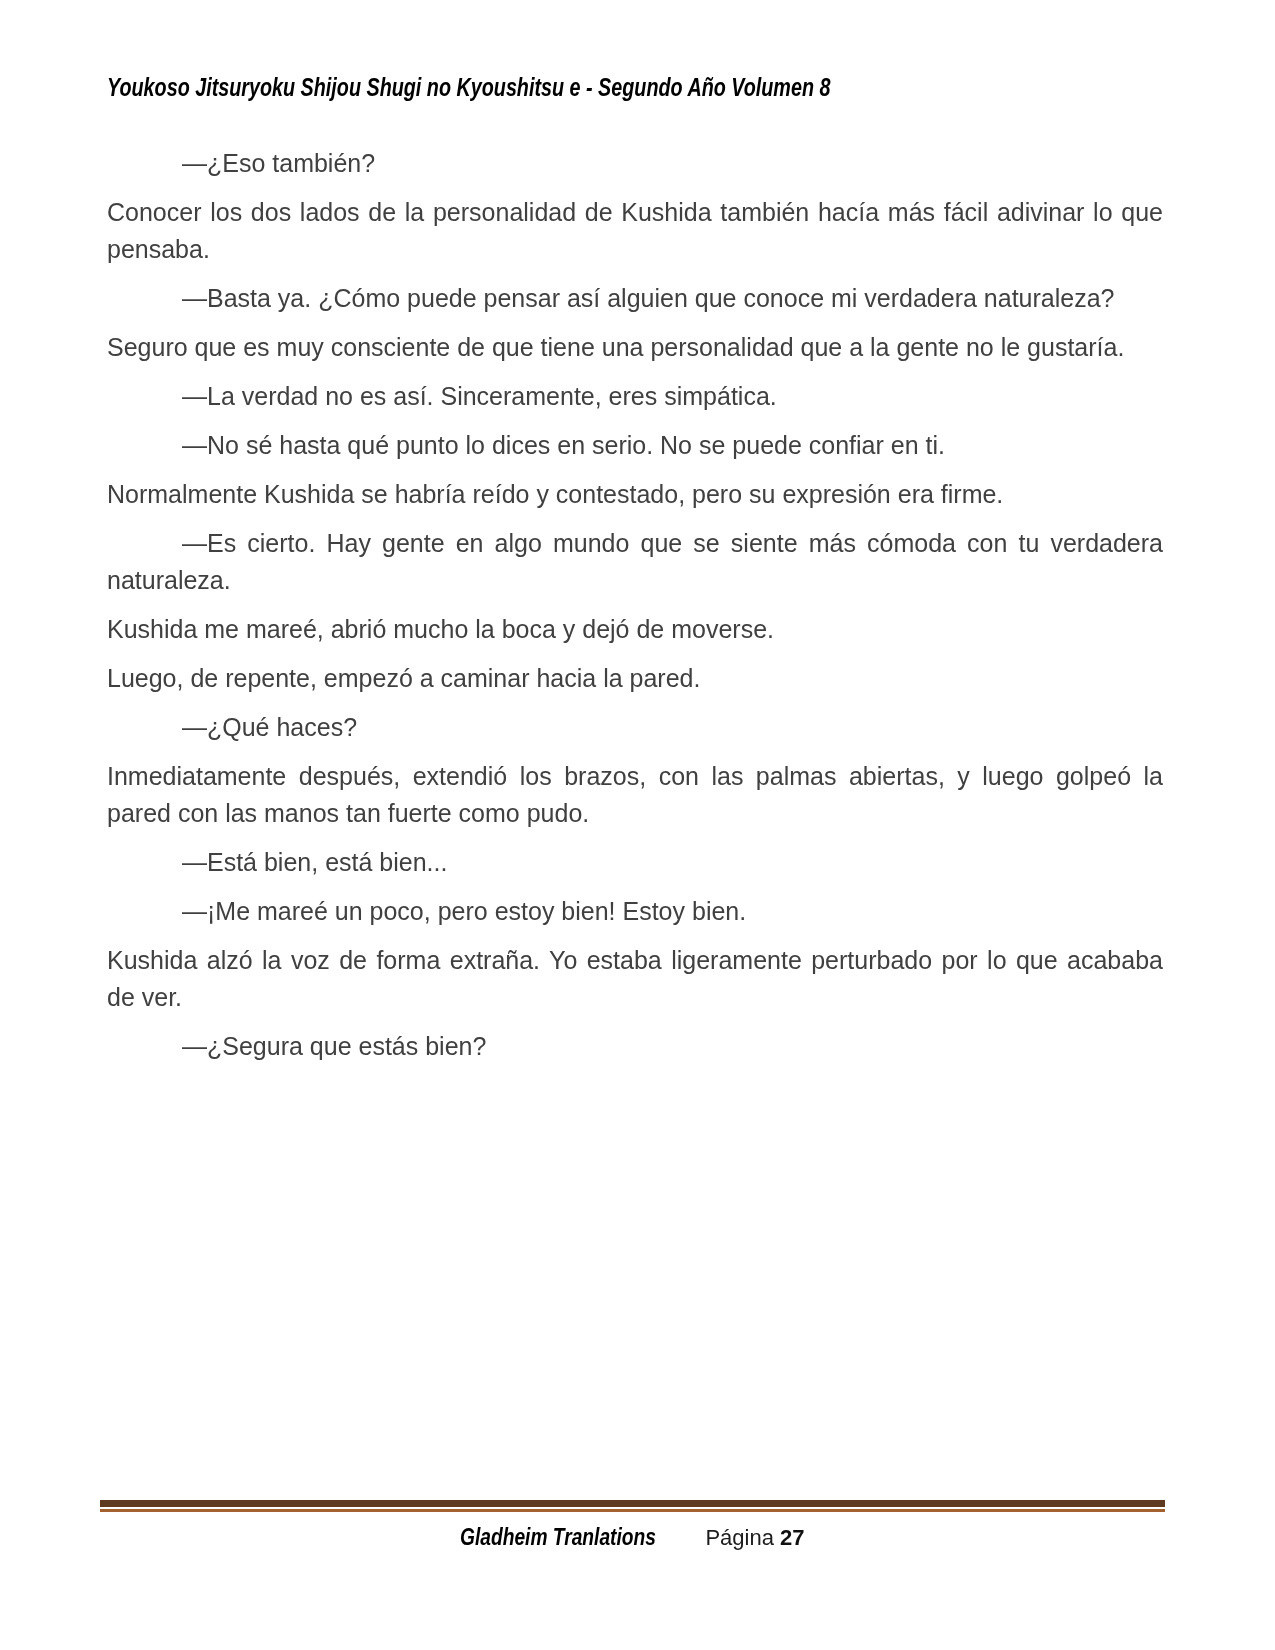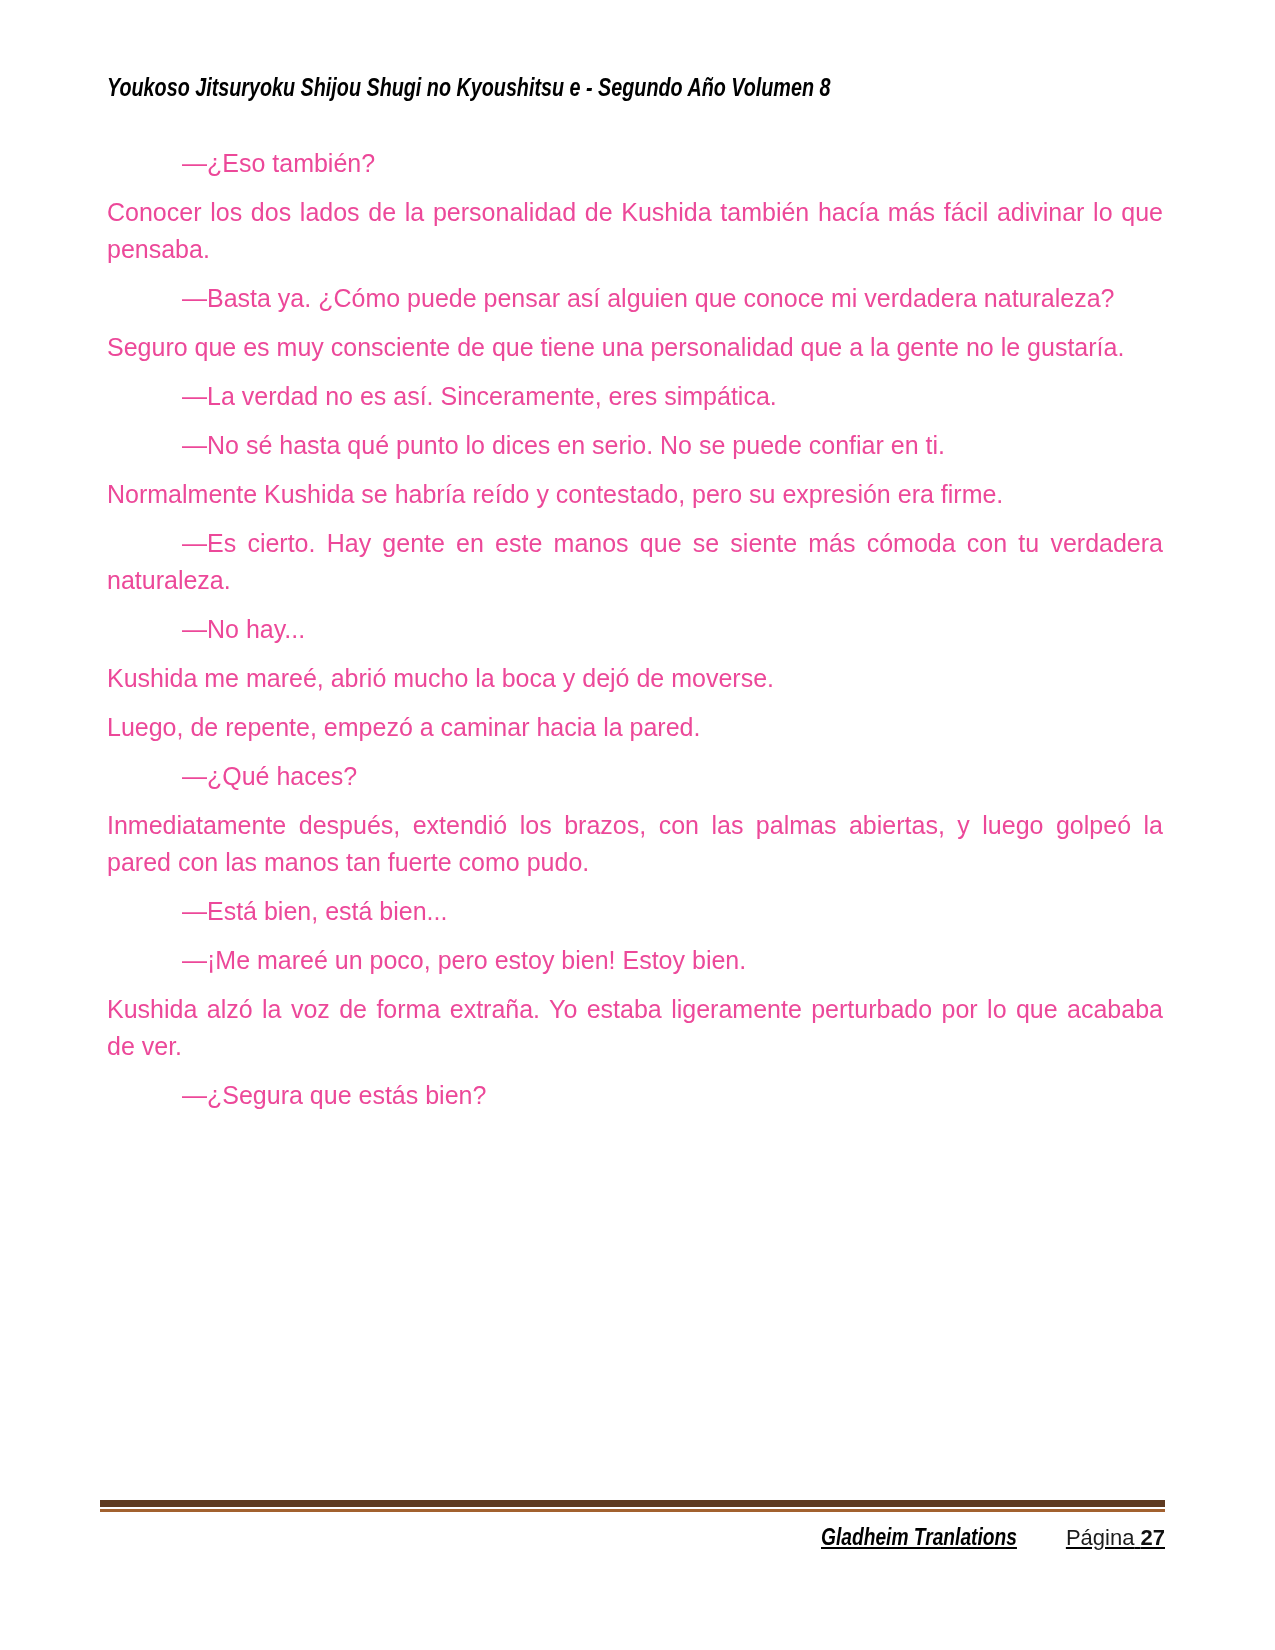--- a/index.html
+++ b/index.html
@@ -36,42 +36,41 @@
   }
   
   .body-text {
     margin-top: 42px;
   }
   p.para {
     font-size: 25px;
     line-height: 37px;
     text-align: justify;
     margin: 0 0 12px 0;
-    color: #ec4899;
+    color: #404040;
   }
   p.para.indent {
     text-indent: 75px;
   }
   
   .page-footer {
     position: absolute;
     left: 100px;
     right: 110px;
     top: 1500px;
   }
   .footer-rule { width: 100%; }
   .rule-thick { height: 7px; }
   .rule-gap   { height: 2px; background: #ffffff; }
   .rule-thin  { height: 3px; }
   .footer-row {
     margin-top: 11px;
     display: flex;
-    justify-content: flex-end;
+    justify-content: center;
     align-items: baseline;
-    text-decoration: underline;
   }
   .translator {
     font-weight: bold;
     font-style: italic;
     font-size: 24px;
     white-space: nowrap;
     transform: scaleX(0.80);
     transform-origin: left center;
     color: #000000;
   }
@@ -95,22 +94,21 @@
   </header>
 
   <main class="body-text" id="paragraphs">
       <p class="para indent">—¿Eso también?</p>
       <p class="para">Conocer los dos lados de la personalidad de Kushida también hacía más fácil adivinar lo que pensaba.</p>
       <p class="para indent">—Basta ya. ¿Cómo puede pensar así alguien que conoce mi verdadera naturaleza?</p>
       <p class="para">Seguro que es muy consciente de que tiene una personalidad que a la gente no le gustaría.</p>
       <p class="para indent">—La verdad no es así. Sinceramente, eres simpática.</p>
       <p class="para indent">—No sé hasta qué punto lo dices en serio. No se puede confiar en ti.</p>
       <p class="para">Normalmente Kushida se habría reído y contestado, pero su expresión era firme.</p>
-      <p class="para indent">—Es cierto. Hay gente en este manos que se siente más cómoda con tu verdadera naturaleza.</p>
-      <p class="para indent">—No hay...</p>
+      <p class="para indent">—Es cierto. Hay gente en algo mundo que se siente más cómoda con tu verdadera naturaleza.</p>
       <p class="para">Kushida me mareé, abrió mucho la boca y dejó de moverse.</p>
       <p class="para">Luego, de repente, empezó a caminar hacia la pared.</p>
       <p class="para indent">—¿Qué haces?</p>
       <p class="para">Inmediatamente después, extendió los brazos, con las palmas abiertas, y luego golpeó la pared con las manos tan fuerte como pudo.</p>
       <p class="para indent">—Está bien, está bien...</p>
       <p class="para indent">—¡Me mareé un poco, pero estoy bien! Estoy bien.</p>
       <p class="para">Kushida alzó la voz de forma extraña. Yo estaba ligeramente perturbado por lo que acababa de ver.</p>
       <p class="para indent">—¿Segura que estás bien?</p>
     </main>
 

